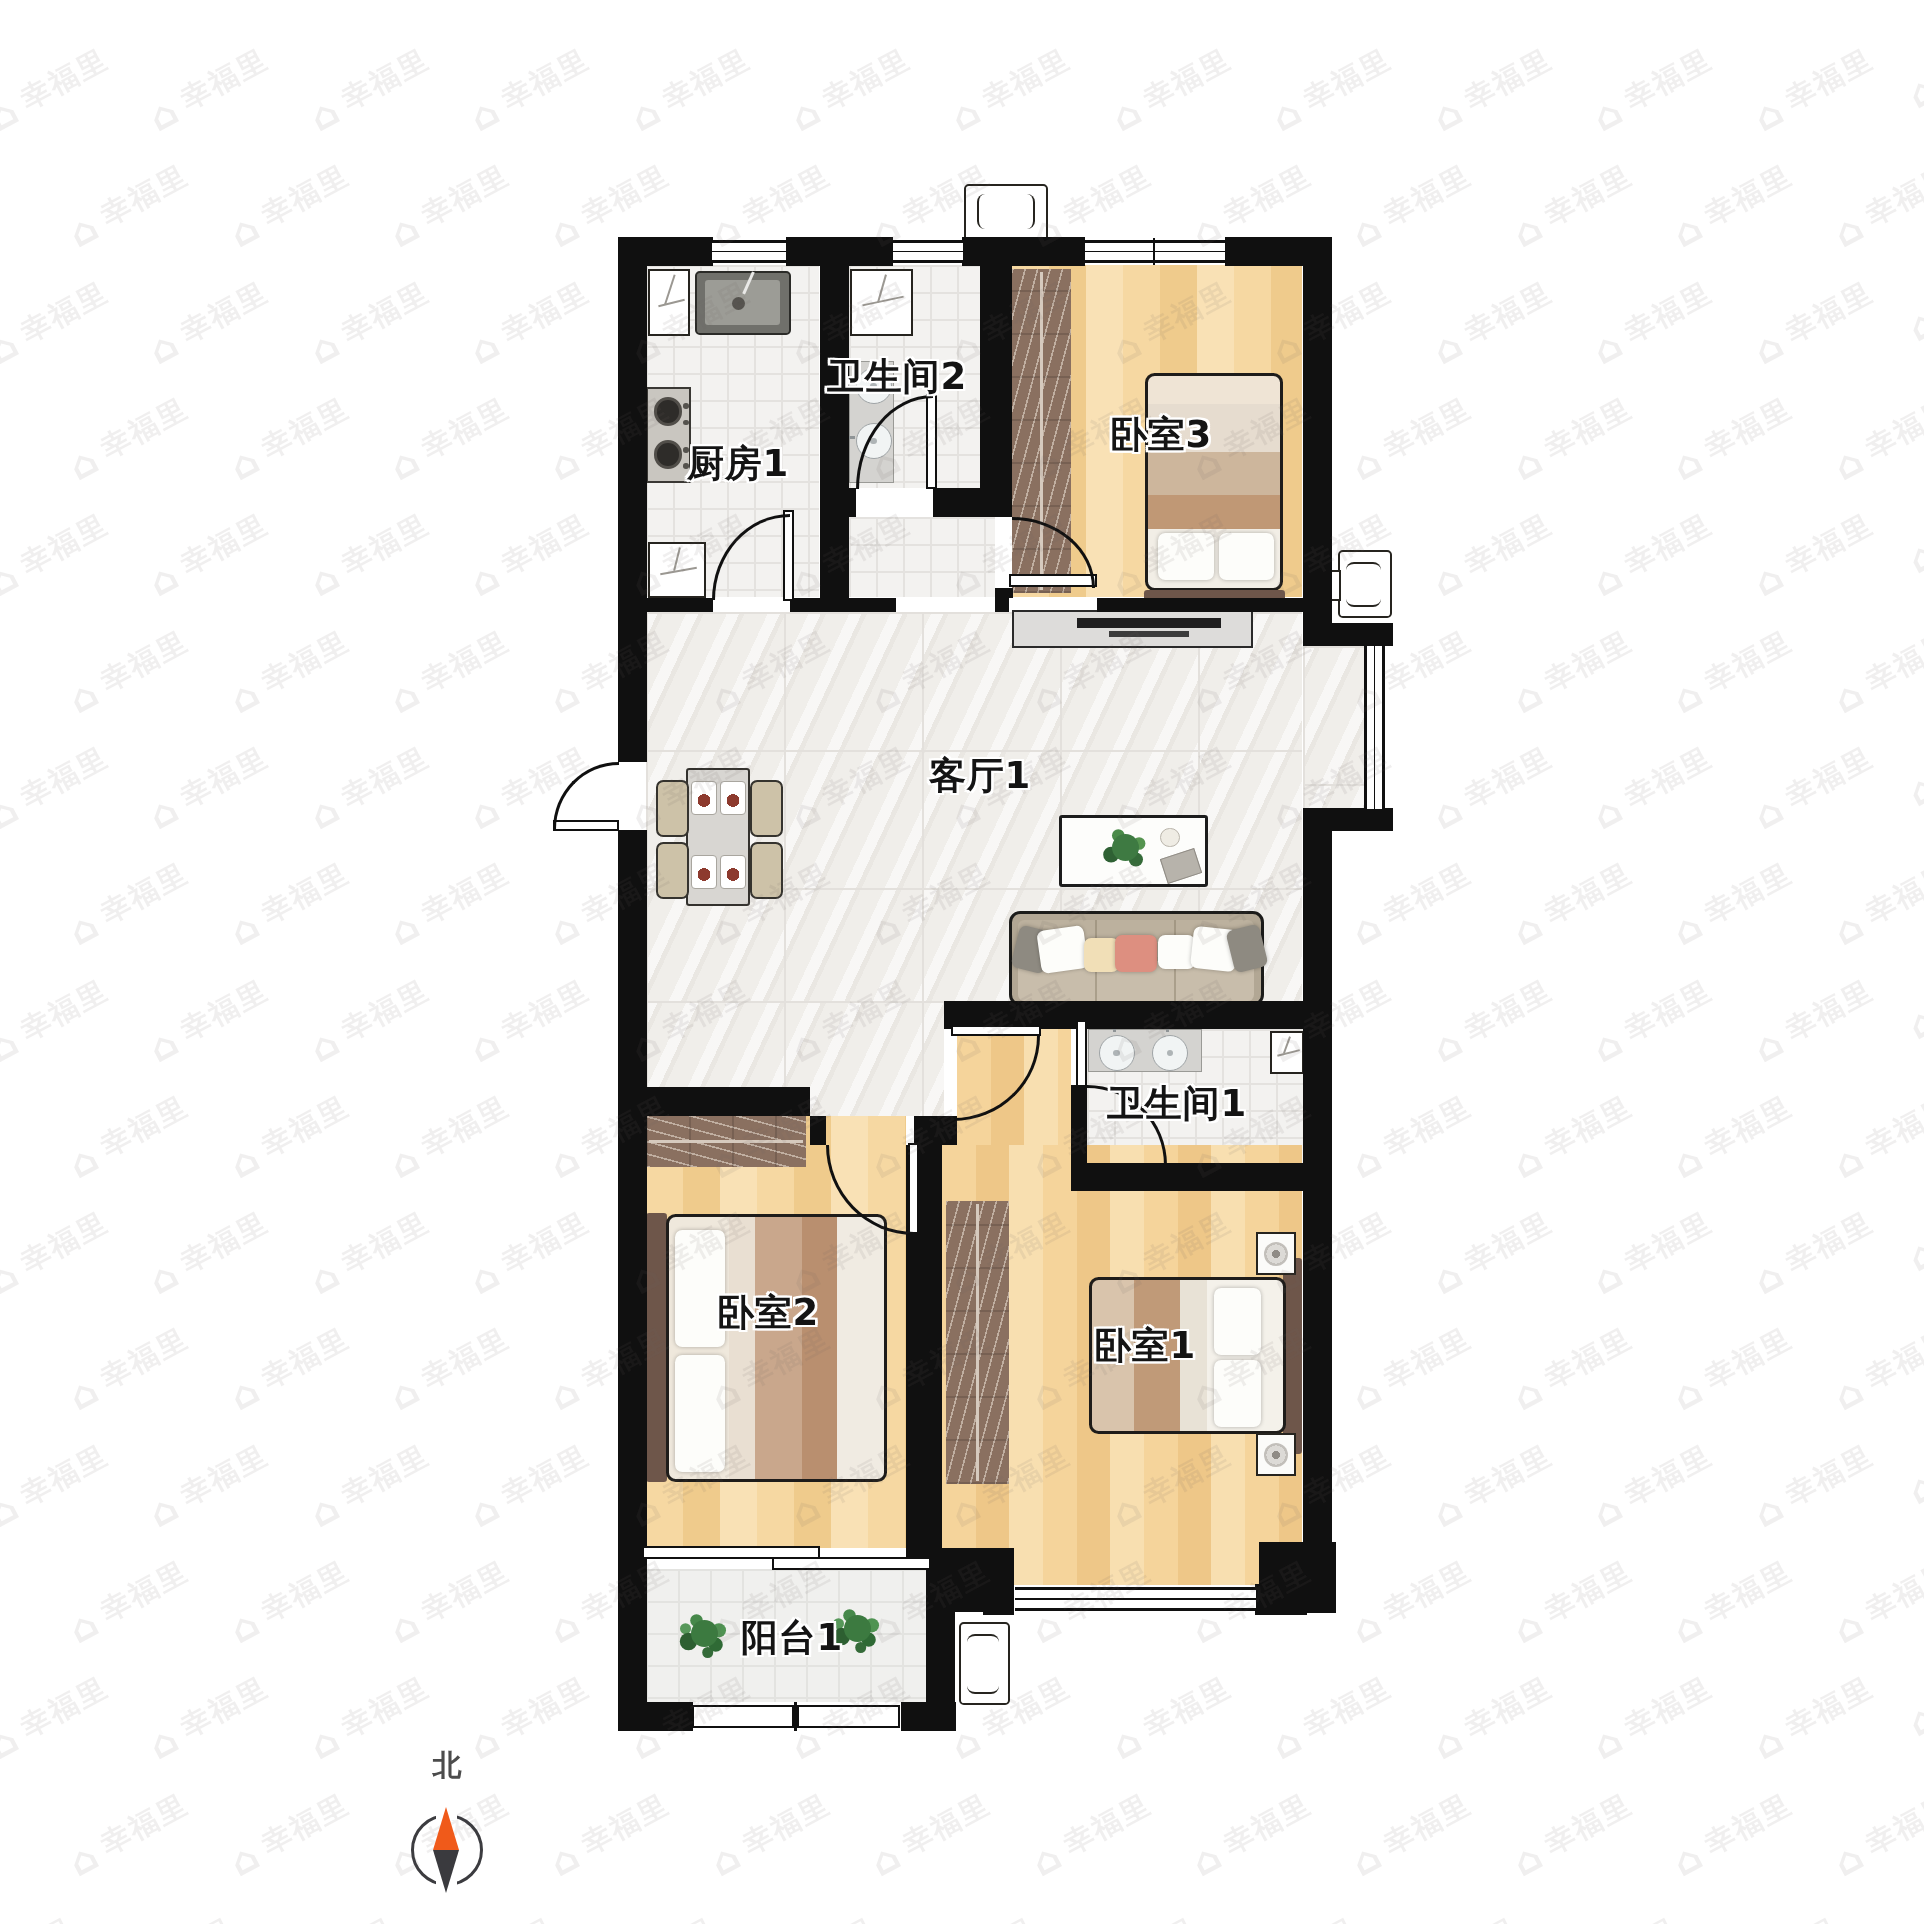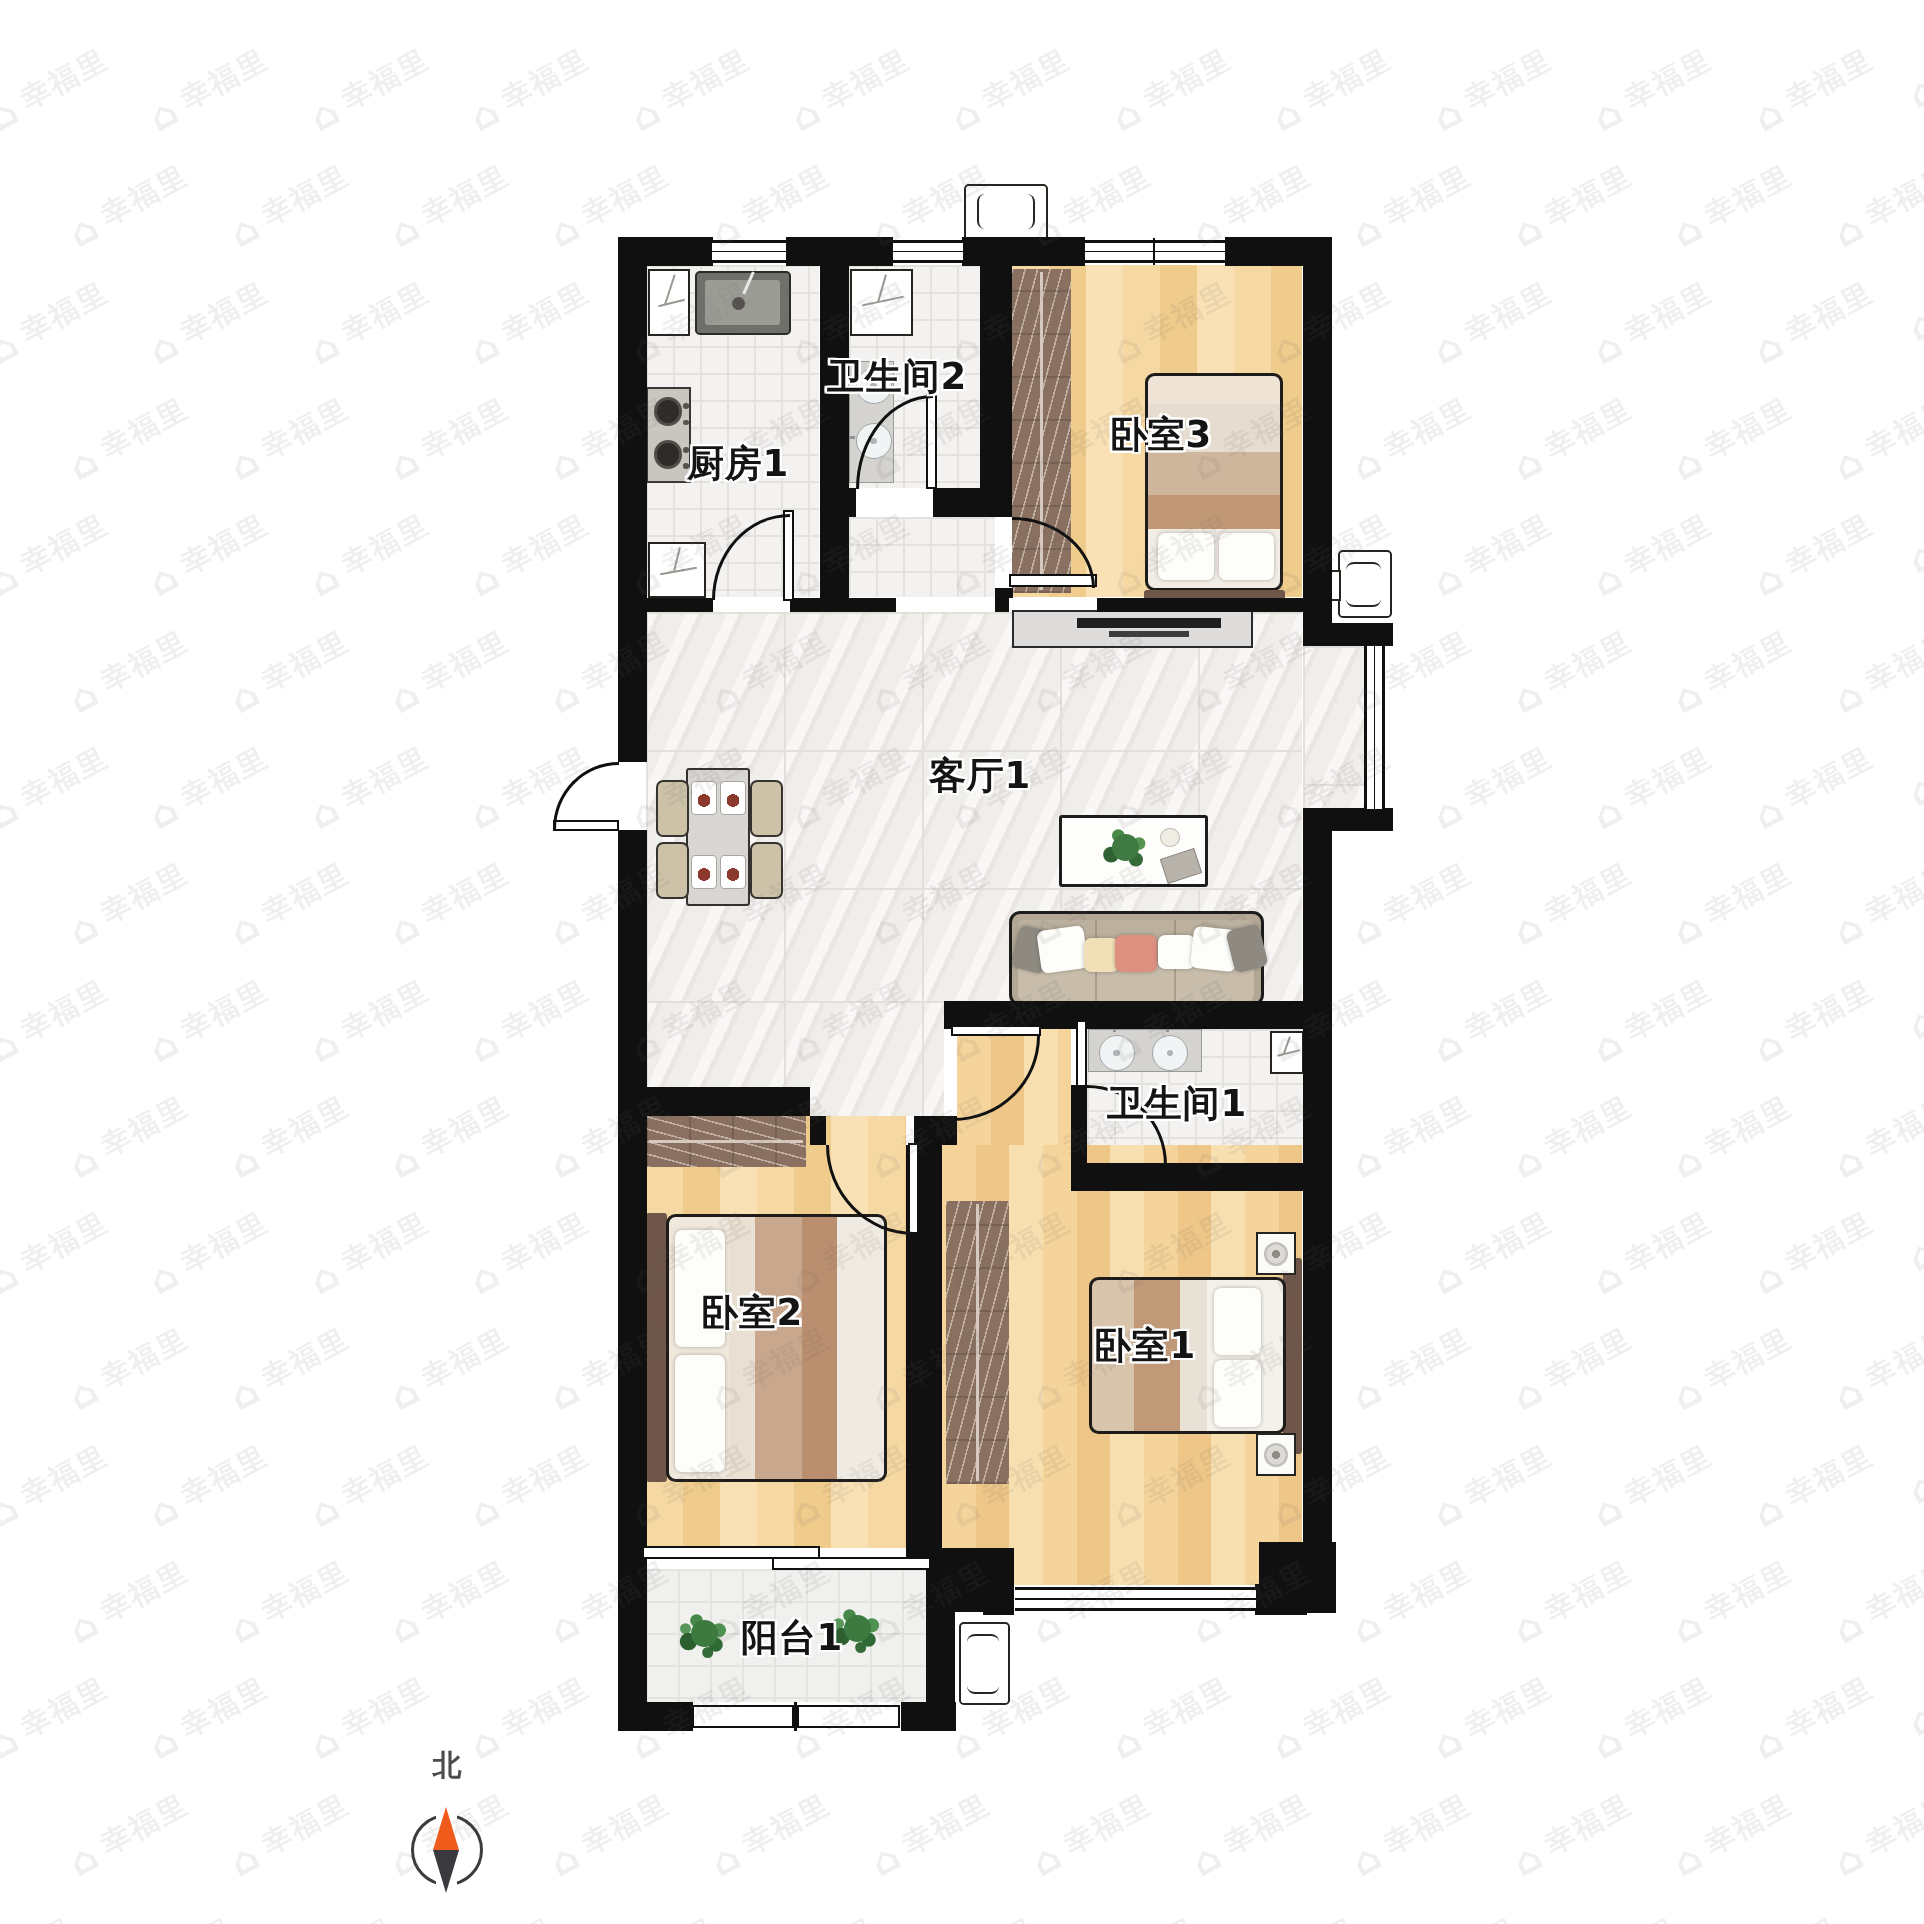--- a/index.html
+++ b/index.html
@@ -305,21 +305,21 @@
   <div class="acu" style="left:959px;top:1622px;width:47px;height:79px;border-radius:4.8px;">
     <b style="left:6.4px;top:9.6px;width:32px;height:9.6px;border-top-width:2.4px;border-radius:8px 8px 0 0;"></b>
     <b style="left:6.4px;top:58px;width:32px;height:9.6px;border-bottom-width:2.4px;border-radius:0 0 8px 8px;"></b>
   </div>
 
   <div class="label" style="left:738px;top:464px;">厨房1</div>
   <div class="label" style="left:897px;top:377px;">卫生间2</div>
   <div class="label" style="left:1161px;top:435px;">卧室3</div>
   <div class="label" style="left:980px;top:776px;">客厅1</div>
   <div class="label" style="left:1177px;top:1104px;">卫生间1</div>
-  <div class="label" style="left:752px;top:1313px;">卧室2</div>
+  <div class="label" style="left:768px;top:1313px;">卧室2</div>
   <div class="label" style="left:1145px;top:1346px;">卧室1</div>
   <div class="label" style="left:792px;top:1638px;">阳台1</div>
 
   <div class="north-label" style="left:447px;top:1766px;">北</div>
   <div class="compass-ring" style="left:411px;top:1814px;"></div>
   <i class="ring-gap" style="left:436px;top:1809px;width:21px;height:11.2px;"></i>
   <i class="ring-gap" style="left:436px;top:1880px;width:21px;height:11.2px;"></i>
   <div class="needle-n" style="left:433px;top:1807px;"></div>
   <div class="needle-s" style="left:433px;top:1850px;"></div>
 

